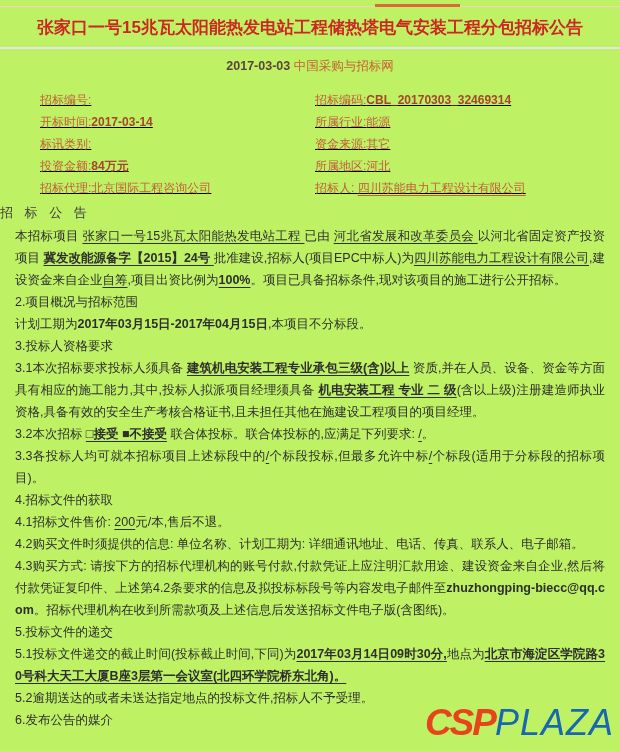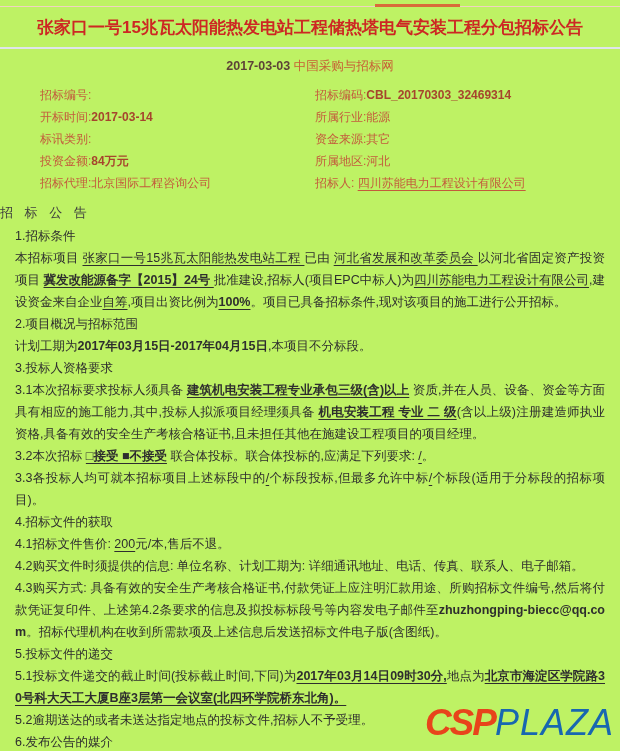--- a/index.html
+++ b/index.html
@@ -7,21 +7,21 @@
         font-family:"Liberation Sans","DejaVu Sans",sans-serif;}
   .top-line{position:absolute;top:6px;left:0;width:620px;height:1px;background:#f0d3c0;}
   .top-accent{position:absolute;top:4px;left:375px;width:85px;height:3px;background:#d96b3a;}
   .title{margin:16px 30px 0 30px;text-align:center;font-size:17px;font-weight:bold;
          color:#cd2723;line-height:24px;}
   .title-rule{margin-top:7px;border-top:2px solid #dfe5ec;}
   .date-row{margin-top:9px;text-align:center;font-size:12.5px;line-height:17px;}
   .pub-date{color:#5d4337;font-weight:bold;}
   .source-link{color:#c75f35;cursor:pointer;}
   .meta{margin:12px 0 0 40px;font-size:12px;}
-  .meta-row{display:flex;height:22px;align-items:flex-start;}
+  .meta-row{display:flex;height:22px;align-items:flex-end;text-decoration:underline;}
   .meta-cell{white-space:nowrap;}
   .meta-cell:first-child{width:275px;}
   .meta-label{color:#c35b3c;}
   .meta-value{color:#c35b3c;}
   .meta-value.bold{color:#a6452d;font-weight:bold;}
   .meta-value.u{text-decoration:underline;text-underline-offset:3px;}
   .doc-heading{margin:7px 12px 3px 0;font-size:13px;color:#3f3f3f;
                letter-spacing:4px;line-height:18px;}
   .body{padding:0 15px;font-size:12.5px;color:#2e2e2e;}
   .body p{margin:0;line-height:22px;text-align:justify;word-break:break-all;}
@@ -66,32 +66,31 @@
       </div>
       <div class="meta-row">
         <div class="meta-cell"><span class="meta-label">招标代理:</span><span class="meta-value">北京国际工程咨询公司</span></div>
         <div class="meta-cell"><span class="meta-label">招标人: </span><span class="meta-value u">四川苏能电力工程设计有限公司</span></div>
       </div>
     </div>
 
   <div class="doc-heading">招 标 公 告</div>
 
   <div class="body">
-      <p><span class="seg">1.招标条件</span></p>
       <p><span class="seg">本招标项目 </span><span class="seg u">张家口一号15兆瓦太阳能热发电站工程 </span><span class="seg">已由 </span><span class="seg u">河北省发展和改革委员会 </span><span class="seg">以河北省固定资产投资项目 </span><span class="seg b u">冀发改能源备字【2015】24号 </span><span class="seg">批准建设,招标人(项目EPC中标人)为</span><span class="seg u">四川苏能电力工程设计有限公司</span><span class="seg">,建设资金来自企业</span><span class="seg u">自筹</span><span class="seg">,项目出资比例为</span><span class="seg b u">100%</span><span class="seg">。项目已具备招标条件,现对该项目的施工进行公开招标。</span></p>
       <p><span class="seg">2.项目概况与招标范围</span></p>
       <p><span class="seg">计划工期为</span><span class="seg b">2017年03月15日-2017年04月15日</span><span class="seg">,本项目不分标段。</span></p>
       <p><span class="seg">3.投标人资格要求</span></p>
       <p><span class="seg">3.1本次招标要求投标人须具备 </span><span class="seg b u">建筑机电安装工程专业承包三级(含)以上</span><span class="seg"> 资质,并在人员、设备、资金等方面具有相应的施工能力,其中,投标人拟派项目经理须具备 </span><span class="seg b u">机电安装工程 专业 二 级</span><span class="seg">(含以上级)注册建造师执业资格,具备有效的安全生产考核合格证书,且未担任其他在施建设工程项目的项目经理。</span></p>
       <p><span class="seg">3.2本次招标 </span><span class="seg b u">□接受 ■不接受</span><span class="seg"> 联合体投标。联合体投标的,应满足下列要求: </span><span class="seg u">/</span><span class="seg">。</span></p>
       <p><span class="seg">3.3各投标人均可就本招标项目上述标段中的</span><span class="seg u">/</span><span class="seg">个标段投标,但最多允许中标</span><span class="seg u">/</span><span class="seg">个标段(适用于分标段的招标项目)。</span></p>
       <p><span class="seg">4.招标文件的获取</span></p>
       <p><span class="seg">4.1招标文件售价: </span><span class="seg u">200</span><span class="seg">元/本,售后不退。</span></p>
       <p><span class="seg">4.2购买文件时须提供的信息: 单位名称、计划工期为: 详细通讯地址、电话、传真、联系人、电子邮箱。</span></p>
-      <p><span class="seg">4.3购买方式: 具备有效的安全生产考核合格证书,付款凭证上应注明汇款用途、所购招标文件编号,然后将付款凭证复印件、上述第4.2条要求的信息及拟投标标段号等内容发电子邮件至</span><span class="seg b">zhuzhongping-biecc@qq.com</span><span class="seg">。招标代理机构在收到所需款项及上述信息后发送招标文件电子版(含图纸)。</span></p>
+      <p><span class="seg">4.3购买方式: 请按下方的招标代理机构的账号付款,付款凭证上应注明汇款用途、建设资金来自企业,然后将付款凭证复印件、上述第4.2条要求的信息及拟投标标段号等内容发电子邮件至</span><span class="seg b">zhuzhongping-biecc@qq.com</span><span class="seg">。招标代理机构在收到所需款项及上述信息后发送招标文件电子版(含图纸)。</span></p>
       <p><span class="seg">5.投标文件的递交</span></p>
       <p><span class="seg">5.1投标文件递交的截止时间(投标截止时间,下同)为</span><span class="seg b u">2017年03月14日09时30分,</span><span class="seg">地点为</span><span class="seg b u">北京市海淀区学院路30号科大天工大厦B座3层第一会议室(北四环学院桥东北角)。</span></p>
       <p><span class="seg">5.2逾期送达的或者未送达指定地点的投标文件,招标人不予受理。</span></p>
       <p><span class="seg">6.发布公告的媒介</span></p>
     </div>
 
   <div class="logo">
     <span class="logo-csp">CSP</span><span class="logo-plaza">PLAZA</span>
   </div>
 </div>

